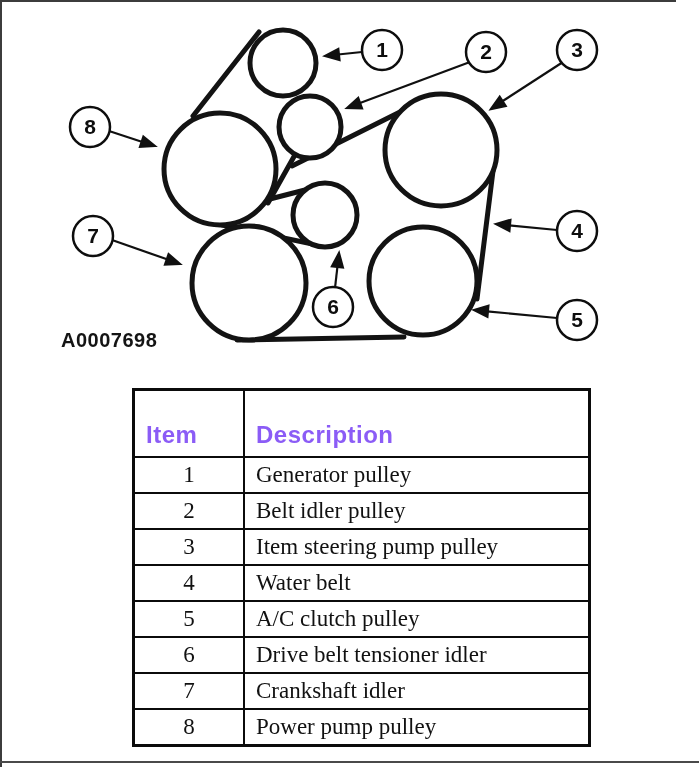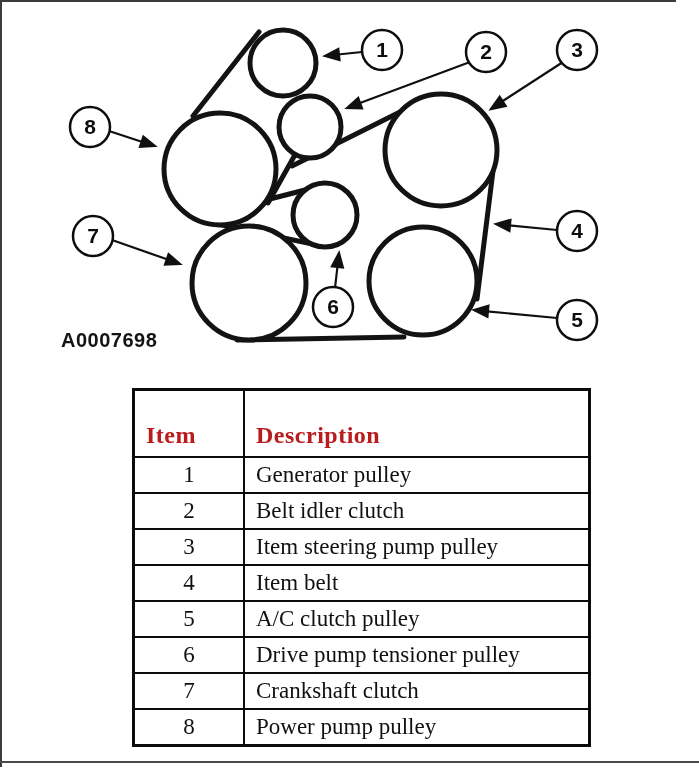--- a/index.html
+++ b/index.html
@@ -13,22 +13,22 @@
   .edge.bottom{left:0;top:761px;width:699px;height:2px;background:#4a4a4a;}
   .diagram{position:absolute;left:0;top:0;}
   .legend{
     position:absolute;left:132px;top:388px;
     border-collapse:collapse;table-layout:fixed;
   }
   .legend,.legend th,.legend td{border:2px solid #0b0b0b;}
   .legend{border-width:3px;}
   .legend th{
     height:58px;vertical-align:bottom;text-align:left;
-    font-family:Liberation Serif, serif;font-weight:bold;font-size:24px;
-    letter-spacing:.5px;padding:0 0 7px 11px;color:#b91c1c;
+    font-family:Liberation Sans, sans-serif;font-weight:bold;font-size:24px;
+    letter-spacing:.5px;padding:0 0 7px 11px;color:#8b5cf6;
   }
   .legend td{
     height:34px;font-family:"Liberation Serif",serif;font-size:23px;
     color:#111;padding:0;vertical-align:middle;
   }
   .legend td.item{width:97px;text-align:center;}
   .legend td.desc{width:332px;text-align:left;padding-left:11px;}
   .legend th.desc-h{width:332px;}
   .legend th.item-h{width:97px;}
   svg text{font-family:"Liberation Sans",sans-serif;}
@@ -132,41 +132,41 @@
         <th class="desc-h">Description</th>
       </tr>
     </thead>
     <tbody>
       <tr>
         <td class="item">1</td>
         <td class="desc">Generator pulley</td>
       </tr>
       <tr>
         <td class="item">2</td>
-        <td class="desc">Belt idler clutch</td>
+        <td class="desc">Belt idler pulley</td>
       </tr>
       <tr>
         <td class="item">3</td>
         <td class="desc">Item steering pump pulley</td>
       </tr>
       <tr>
         <td class="item">4</td>
-        <td class="desc">Item belt</td>
+        <td class="desc">Water belt</td>
       </tr>
       <tr>
         <td class="item">5</td>
         <td class="desc">A/C clutch pulley</td>
       </tr>
       <tr>
         <td class="item">6</td>
-        <td class="desc">Drive pump tensioner pulley</td>
+        <td class="desc">Drive belt tensioner idler</td>
       </tr>
       <tr>
         <td class="item">7</td>
-        <td class="desc">Crankshaft clutch</td>
+        <td class="desc">Crankshaft idler</td>
       </tr>
       <tr>
         <td class="item">8</td>
         <td class="desc">Power pump pulley</td>
       </tr>
     </tbody>
   </table>
 
 </div>
 

